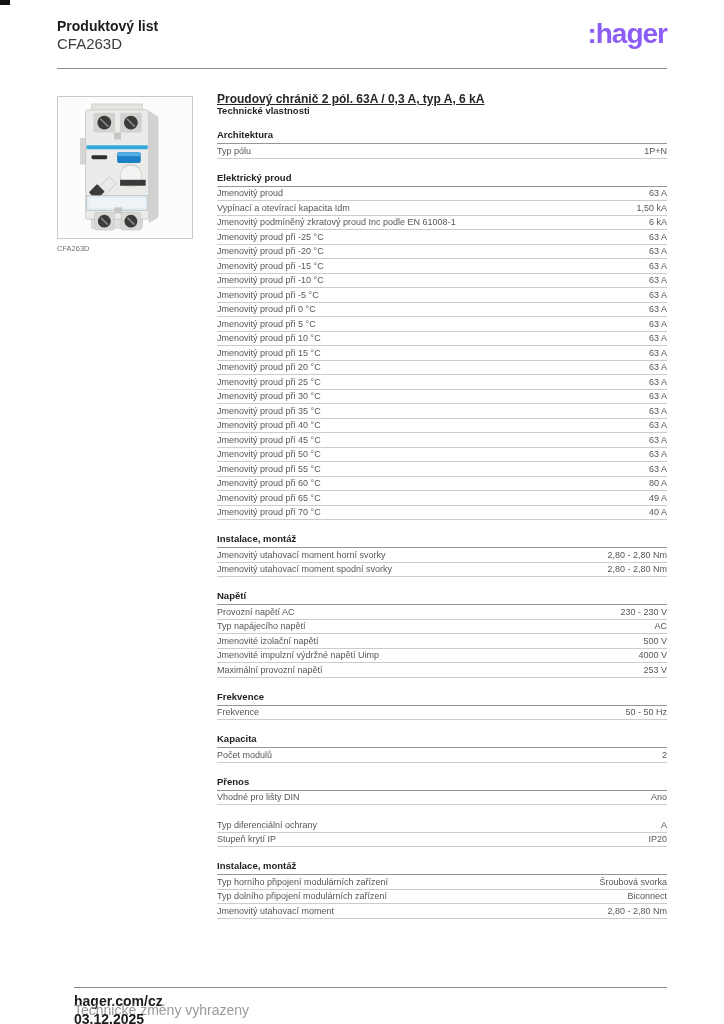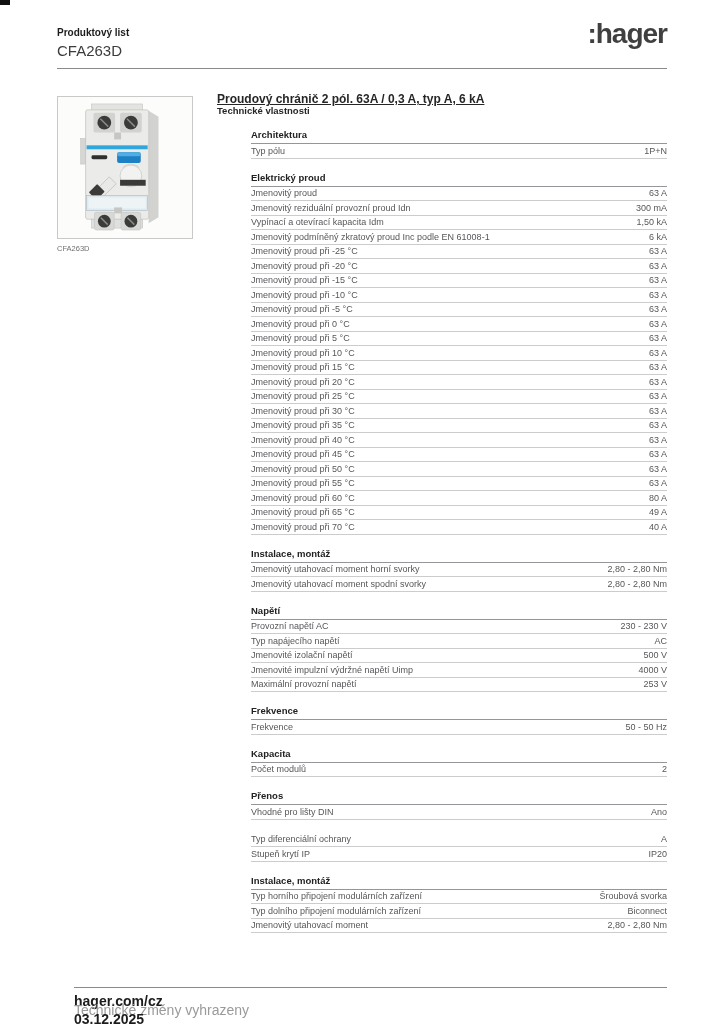--- a/index.html
+++ b/index.html
@@ -9,21 +9,21 @@
     position: relative;
     overflow: hidden;
     color: #2a2a2a;
   }
   .page { position: absolute; inset: 0; background: #fff; }
 
   .corner-mark { position: absolute; top: 0; left: 0; width: 10px; height: 5px; background: #111; }
 
   
   .page-header { position: absolute; top: 17px; left: 57px; right: 57px; }
-  .doc-title { font-size: 10px; font-weight: bold; color: #1c1c1c; line-height: 18px; margin-top: 7px; }
+  .doc-title { font-size: 14px; font-weight: bold; color: #1c1c1c; line-height: 18px; }
   .doc-subtitle { font-size: 15px; font-weight: normal; color: #3c3c3c; line-height: 18px; }
   .brand-logo {
     position: absolute; top: 2px; right: 0;
     font-size: 28px; font-weight: bold; letter-spacing: -1px;
     color: #189cd8; line-height: 30px;
   }
   .header-rule { position: absolute; top: 68px; left: 57px; right: 57px; border-top: 1px solid #8a8a8a; }
 
   
   .main { position: absolute; top: 69px; left: 57px; width: 610px; display: flex; align-items: flex-start; }
@@ -32,21 +32,21 @@
     width: 136px; height: 143px;
     border: 1px solid #c9c9c9; background: #fcfcfb;
     display: flex; align-items: center; justify-content: center;
   }
   .image-caption { margin-top: 5px; font-size: 7.5px; color: #6f6f6f; }
 
   .right-col { flex: 1; margin-left: 24px; }
   .product-title { margin-top: 24px; font-size: 12px; font-weight: bold; color: #262626; line-height: 12px; text-decoration: underline; }
   .tech-title { font-size: 9.5px; font-weight: bold; color: #262626; line-height: 11px; }
 
-  .spec-section { margin-top: 13px; margin-left: 34px; }
+  .spec-section { margin-top: 13px; }
   .section-heading {
     font-size: 9.5px; font-weight: bold; color: #222;
     line-height: 11px; padding-bottom: 3px;
     border-bottom: 1px solid #96969a;
   }
   .spec-row {
     display: flex; justify-content: space-between; align-items: baseline;
     padding: 2.5px 0 2px; border-bottom: 1px solid #ccccce;
     font-size: 9px; line-height: 9px; color: #57575b;
   }
@@ -66,21 +66,21 @@
 </head>
 <body>
 
 <div class="page">
 
   <div class="corner-mark"></div>
 
   <header class="page-header">
     <div class="doc-title">Produktový list</div>
     <div class="doc-subtitle">CFA263D</div>
-    <div class="brand-logo" style="color: #404040;">:hager</div>
+    <div class="brand-logo" style="color: #8b5cf6;">:hager</div>
   </header>
   <div class="header-rule"></div>
 
   <main class="main">
 
     <div class="left-col">
       <div class="product-image-box">
         <svg viewBox="0 0 136 143" width="134" height="141">
 
           <polygon points="92,14 102,20 102,122 92,128" fill="#d2d2d0"></polygon>
@@ -146,24 +146,20 @@
   </section>
 
   <section class="spec-section">
     <h3 class="section-heading">Elektrický proud</h3>
     <div class="rows">
   <div class="spec-row">
     <span class="row-label">Jmenovitý proud</span>
     <span class="row-value">63 A</span>
   </div>
 
-  <div class="spec-row">
-    <span class="row-label">Jmenovitý reziduální provozní proud Idn</span>
-    <span class="row-value">300 mA</span>
-  </div>
 
   <div class="spec-row">
     <span class="row-label">Vypínací a otevírací kapacita Idm</span>
     <span class="row-value">1,50 kA</span>
   </div>
 
   <div class="spec-row">
     <span class="row-label">Jmenovitý podmíněný zkratový proud Inc podle EN 61008-1</span>
     <span class="row-value">6 kA</span>
   </div>

